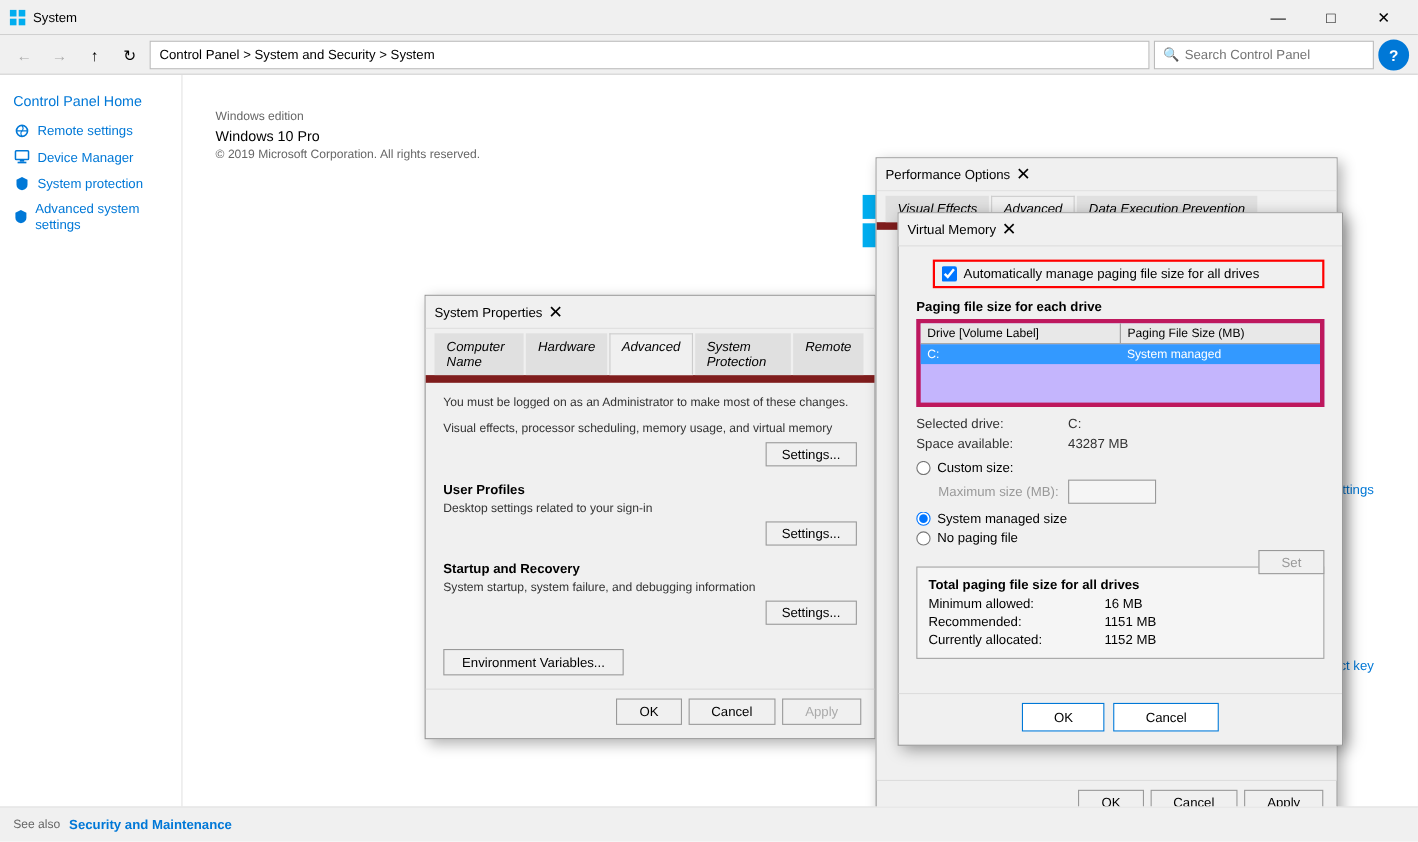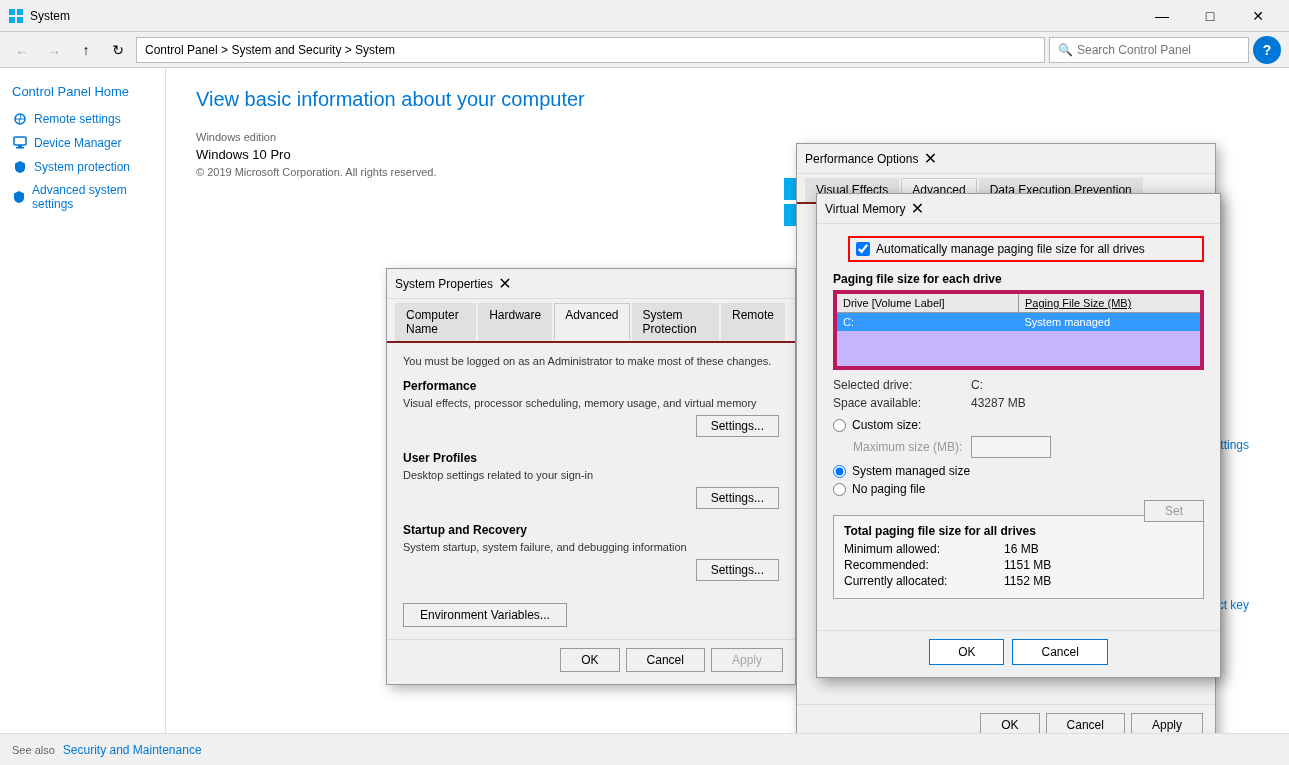--- a/index.html
+++ b/index.html
@@ -50,21 +50,21 @@
     .content-title { font-size: 20px; color: #0078d7; font-weight: 300; margin-bottom: 20px; }
     .section-label { font-size: 11px; color: #666; margin-bottom: 4px; margin-top: 12px; }
     .info-value { font-size: 13px; margin-bottom: 4px; }
     .copyright { font-size: 11px; color: #666; margin-top: 4px; }
     .change-settings-link { position: absolute; right: 40px; top: 370px; display: flex; align-items: center; gap: 4px; color: #0078d7; cursor: pointer; font-size: 12px; }
     .change-product-key-link { position: absolute; right: 40px; top: 530px; display: flex; align-items: center; gap: 4px; color: #0078d7; cursor: pointer; font-size: 12px; }
 
     
     .status-bar { height: 32px; background: #f0f0f0; border-top: 1px solid #ddd; display: flex; align-items: center; padding: 0 12px; }
     .see-also { font-size: 11px; color: #666; margin-right: 8px; }
-    .status-link { color: #0078d7; cursor: pointer; font-size: 12px; }
+    .status-link { color: #0078d7; cursor: pointer; font-size: 12px; font-weight: bold; }
 
     
     .sys-props-dialog {
       position: absolute;
       left: 220px;
       top: 200px;
       width: 410px;
       background: #f0f0f0;
       border: 1px solid #999;
       box-shadow: 4px 4px 12px rgba(0,0,0,0.3);
@@ -74,21 +74,21 @@
       background: #f0f0f0;
       height: 30px;
       display: flex;
       align-items: center;
       padding: 0 8px;
       border-bottom: 1px solid #ddd;
     }
     .dialog-close { width: 24px; height: 24px; border: none; background: transparent; cursor: pointer; font-size: 16px; display: flex; align-items: center; justify-content: center; }
 
     
-    .tabs { display: flex; border-bottom: 2px solid #7f1d1d; padding: 4px 8px 0; background: #f0f0f0; }
+    .tabs { display: flex; border-bottom: 7px solid #7f1d1d; padding: 4px 8px 0; background: #f0f0f0; font-style: italic; }
     .tab { padding: 4px 10px; border: 1px solid transparent; cursor: pointer; font-size: 12px; margin-right: 2px; background: #e0e0e0; }
     .tab.active { background: #f0f0f0; border: 1px solid #ccc; border-bottom: 1px solid #f0f0f0; }
 
     .dialog-content { padding: 12px 16px; }
     .admin-note { font-size: 11px; color: #333; margin-bottom: 12px; border: none; }
 
     .section-box { margin-bottom: 14px; }
     .section-title { font-size: 12px; font-weight: 600; margin-bottom: 4px; }
     .section-desc { font-size: 11px; color: #333; margin-bottom: 6px; }
     .section-settings-btn { float: right; padding: 3px 14px; border: 1px solid #999; background: #f0f0f0; cursor: pointer; font-size: 12px; }
@@ -124,21 +124,21 @@
     .virt-content { padding: 12px 16px; }
     .checkbox-row { display: flex; align-items: center; gap: 6px; margin-bottom: 10px; border: 2px solid red; padding: 4px 6px; margin-left: 15px; }
     .checkbox-row input[type=checkbox] { width: 14px; height: 14px; }
     .checkbox-label { font-size: 12px; }
 
     .paging-section { margin-bottom: 8px; }
     .paging-title { font-size: 12px; font-weight: 600; margin-bottom: 4px; }
     .paging-table { width: 100%; border: 4px solid #be185d; background: #c4b5fd; min-height: 80px; }
     .paging-header { display: flex; background: #e8e8e8; border-bottom: 1px solid #999; }
     .paging-col { flex: 1; padding: 3px 6px; font-size: 11px; border-right: 1px solid #999; }
-    .paging-col:last-child { border-right: none; text-decoration: underline; }
+    .paging-col:last-child { border-right: none; }
     .paging-row { display: flex; background: #3399ff; color: white; }
     .paging-cell { flex: 1; padding: 3px 6px; font-size: 11px; }
 
     .drive-info { display: grid; grid-template-columns: 130px 1fr; gap: 4px 8px; margin: 8px 0; font-size: 12px; }
     .drive-info-label { color: #333; }
     .drive-info-value { color: #333; }
 
     .radio-section { margin: 6px 0; }
     .radio-row { display: flex; align-items: center; gap: 6px; margin-bottom: 4px; }
     .radio-row input[type=radio] { width: 13px; height: 13px; }
@@ -228,21 +228,20 @@
       <span class="sidebar-icon">
         <svg width="14" height="14" viewBox="0 0 14 14">
             <path d="M7,1 L12,3.5 L12,8 Q12,12 7,13 Q2,12 2,8 L2,3.5 Z" fill="#0078d7"></path>
           </svg>
       </span>
       <span>Advanced system settings</span>
     </div>
   </div>
 
   <div class="content">
-    <div class="content-title">View basic information about your computer</div>
     <div class="section-label">Windows edition</div>
     <div class="info-value">Windows 10 Pro</div>
     <div class="copyright">© 2019 Microsoft Corporation. All rights reserved.</div>
 
     <div style="position:absolute; right:200px; top:100px; font-size:52px; font-weight:100; color:#00adef; white-space:nowrap;">
       <span style="margin-right:8px;">
         <svg width="48" height="48" viewBox="0 0 48 48" style="vertical-align:middle;">
           <rect x="0" y="0" width="22" height="22" fill="#00adef"></rect>
           <rect x="26" y="0" width="22" height="22" fill="#00adef"></rect>
           <rect x="0" y="26" width="22" height="22" fill="#00adef"></rect>
@@ -276,21 +275,20 @@
         <div class="tab">Hardware</div>
         <div class="tab active">Advanced</div>
         <div class="tab">System Protection</div>
         <div class="tab">Remote</div>
       </div>
       <div class="dialog-content">
         <div class="admin-note">You must be logged on as an Administrator to make most of these changes.</div>
 
         
         <div class="section-box clearfix">
-          <div class="section-title">Performance</div>
           <div class="section-desc">Visual effects, processor scheduling, memory usage, and virtual memory</div>
           <button class="section-settings-btn">Settings...</button>
         </div>
 
         
         <div class="section-box clearfix">
           <div class="section-title">User Profiles</div>
           <div class="section-desc">Desktop settings related to your sign-in</div>
           <button class="section-settings-btn">Settings...</button>
         </div>

